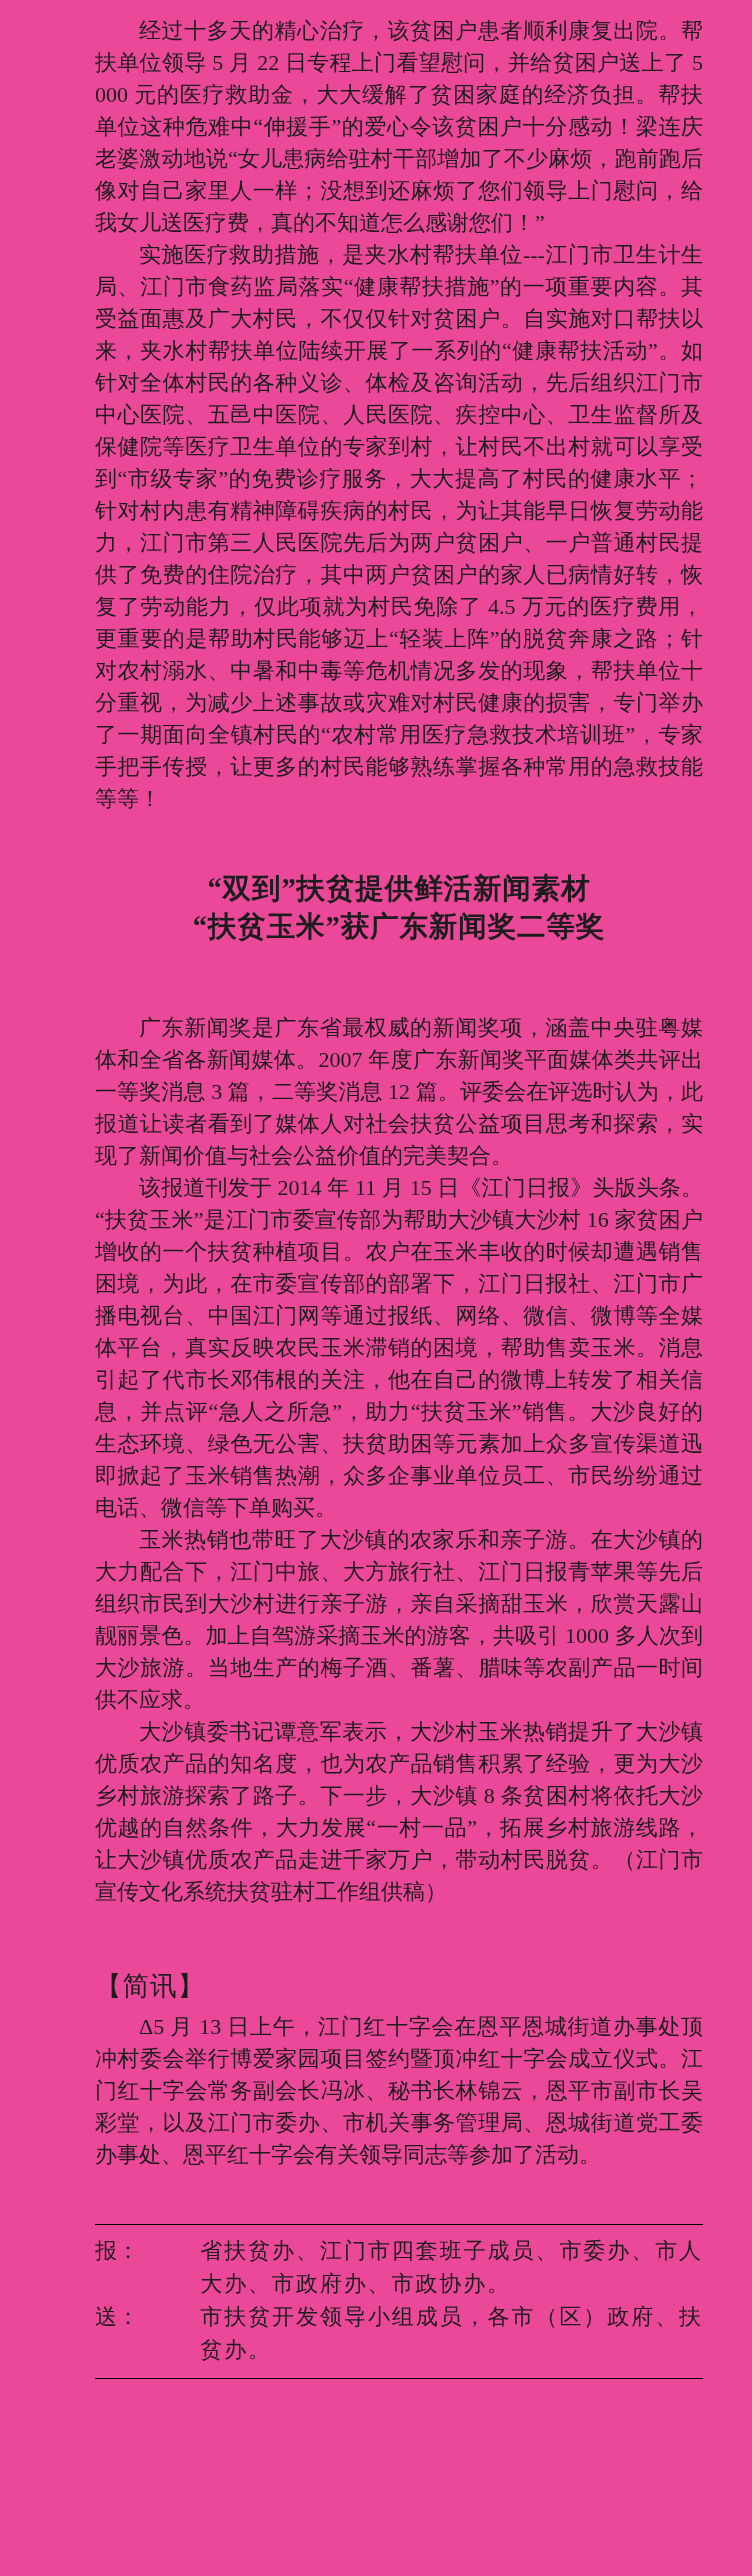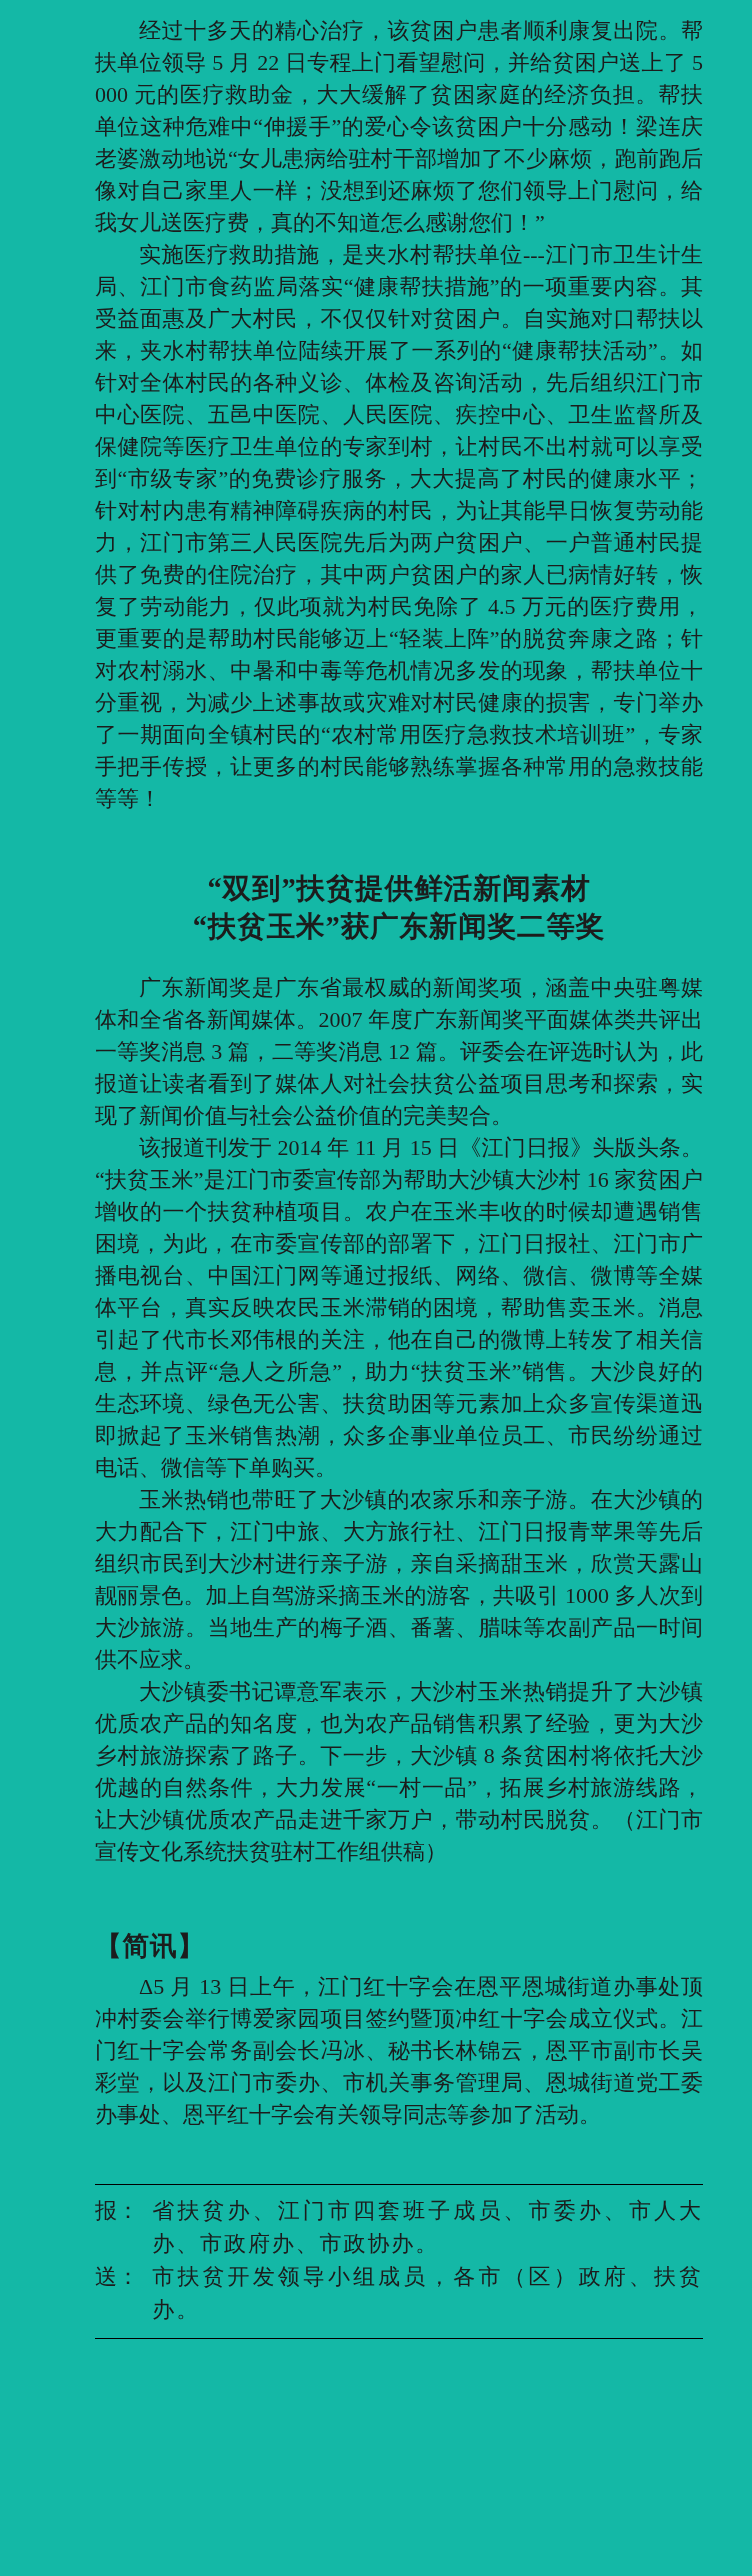--- a/index.html
+++ b/index.html
@@ -12,48 +12,48 @@
     height: 2576px;
     overflow: hidden;
     font-family: "Liberation Serif", "DejaVu Serif", serif;
     color: #1c1c1c;
   }
   .page {
     box-sizing: border-box;
     width: 753px;
     height: 2576px;
     padding: 15px 50px 0 95px;
-    background: #14b8a6;
+    background: #ec4899;
   }
   .para {
     margin: 0;
     font-size: 22px;
     line-height: 32px;
     text-align: justify;
     text-indent: 2em;
     word-break: break-all;
   }
   .para.tight {
     line-height: 26.6px;
   }
   .article-title {
-    margin: 55px 0 26px 0;
+    margin: 55px 0 66px 0;
     text-align: center;
     font-size: 28.5px;
     font-weight: bold;
     line-height: 38px;
     letter-spacing: 0.9px;
   }
   .article-title .title-line {
     display: block;
   }
   .briefs-heading {
     margin: 59px 0 5.7px 0;
     font-size: 26.6px;
-    font-weight: bold;
+    font-weight: normal;
     line-height: 38px;
     font-family: "Liberation Sans", "DejaVu Sans", sans-serif;
     letter-spacing: 0.9px;
   }
   .footer {
     margin-top: 53px;
   }
   .dist-block {
     border-top: 1.9px solid #000000;
     border-bottom: 1.9px solid #000000;
@@ -67,20 +67,21 @@
   .dist-label {
     flex: 0 0 auto;
     margin-right: 13.3px;
     white-space: nowrap;
   }
   .dist-text {
     flex: 1 1 auto;
     text-align: justify;
     letter-spacing: 1.9px;
     word-break: break-all;
+    margin-left: 48px;
   }
 </style>
 </head>
 <body>
 
 <div class="page">
 
   <section>
     <p class="para">经过十多天的精心治疗，该贫困户患者顺利康复出院。帮扶单位领导 5 月 22 日专程上门看望慰问，并给贫困户送上了 5000 元的医疗救助金，大大缓解了贫困家庭的经济负担。帮扶单位这种危难中“伸援手”的爱心令该贫困户十分感动！梁连庆老婆激动地说“女儿患病给驻村干部增加了不少麻烦，跑前跑后像对自己家里人一样；没想到还麻烦了您们领导上门慰问，给我女儿送医疗费，真的不知道怎么感谢您们！”</p>
     <p class="para">实施医疗救助措施，是夹水村帮扶单位---江门市卫生计生局、江门市食药监局落实“健康帮扶措施”的一项重要内容。其受益面惠及广大村民，不仅仅针对贫困户。自实施对口帮扶以来，夹水村帮扶单位陆续开展了一系列的“健康帮扶活动”。如针对全体村民的各种义诊、体检及咨询活动，先后组织江门市中心医院、五邑中医院、人民医院、疾控中心、卫生监督所及保健院等医疗卫生单位的专家到村，让村民不出村就可以享受到“市级专家”的免费诊疗服务，大大提高了村民的健康水平；针对村内患有精神障碍疾病的村民，为让其能早日恢复劳动能力，江门市第三人民医院先后为两户贫困户、一户普通村民提供了免费的住院治疗，其中两户贫困户的家人已病情好转，恢复了劳动能力，仅此项就为村民免除了 4.5 万元的医疗费用，更重要的是帮助村民能够迈上“轻装上阵”的脱贫奔康之路；针对农村溺水、中暑和中毒等危机情况多发的现象，帮扶单位十分重视，为减少上述事故或灾难对村民健康的损害，专门举办了一期面向全镇村民的“农村常用医疗急救技术培训班”，专家手把手传授，让更多的村民能够熟练掌握各种常用的急救技能等等！</p>

